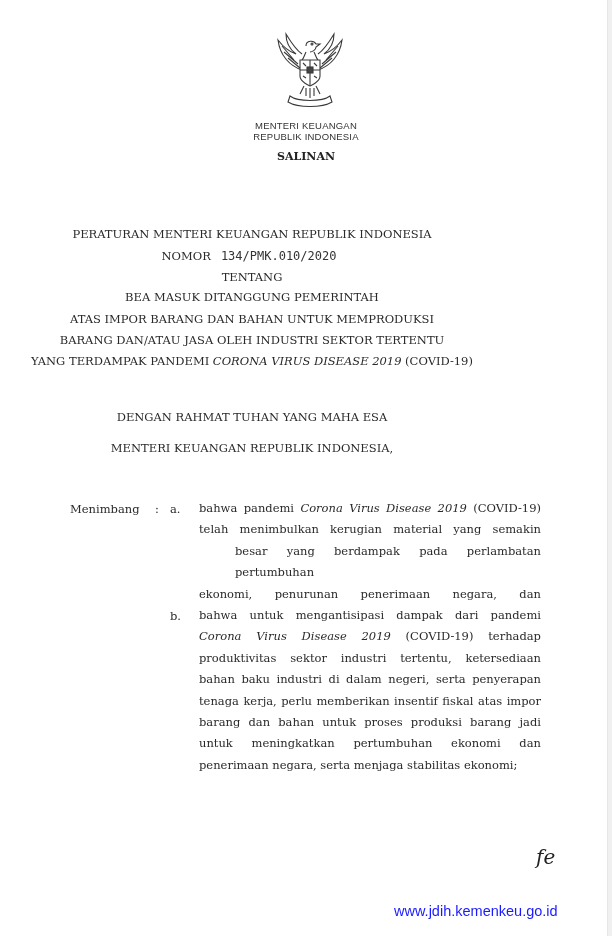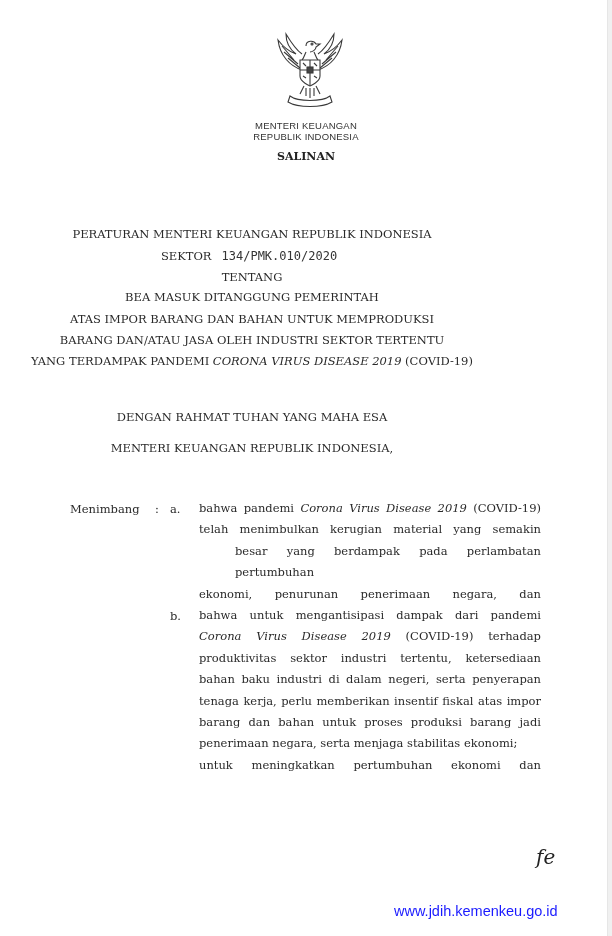--- a/index.html
+++ b/index.html
@@ -50,21 +50,21 @@
     <path d="M18 66 C26 72, 50 72, 58 66 L60 72 C50 78, 26 78, 16 72 Z" fill="#fff"></path>
   </g>
 </svg>
 
 <div class="ministry" style="top:120px;">MENTERI KEUANGAN</div>
 <div class="ministry" style="top:131px;">REPUBLIK INDONESIA</div>
 <div class="salinan">SALINAN</div>
 
 <div class="center-line" style="top:227px;">PERATURAN MENTERI KEUANGAN REPUBLIK INDONESIA</div>
 <div class="center-line" style="top:249px; left:-3px;">
-  <span>SEKTOR</span><span class="nomor-val">134/PMK.010/2020</span>
+  <span>NOMOR</span><span class="nomor-val">134/PMK.010/2020</span>
 </div>
 <div class="center-line" style="top:270px;">TENTANG</div>
 <div class="center-line" style="top:290px;">BEA MASUK DITANGGUNG PEMERINTAH</div>
 <div class="center-line" style="top:312px;">ATAS IMPOR BARANG DAN BAHAN UNTUK MEMPRODUKSI</div>
 <div class="center-line" style="top:333px;">BARANG DAN/ATAU JASA OLEH INDUSTRI SEKTOR TERTENTU</div>
 <div class="center-line" style="top:354px;">
   <span>YANG TERDAMPAK PANDEMI </span><i>CORONA VIRUS DISEASE 2019</i><span> (COVID-19)</span>
 </div>
 
 <div class="center-line" style="top:410px;">DENGAN RAHMAT TUHAN YANG MAHA ESA</div>
@@ -81,18 +81,18 @@
     <p style="text-align: justify; text-align-last: justify; margin-left: 36px;"><span>besar yang berdampak pada perlambatan pertumbuhan</span></p>
     <p style="text-align: justify; text-align-last: justify;"><span>ekonomi, penurunan penerimaan negara, dan</span></p>
   </div>
 <div class="para" id="para-b" style="top:605px;">
     <p style="text-align: justify; text-align-last: justify;"><span>bahwa untuk mengantisipasi dampak dari pandemi</span></p>
     <p style="text-align: justify; text-align-last: justify;"><i>Corona Virus Disease 2019</i><span> (COVID-19) terhadap</span></p>
     <p style="text-align: justify; text-align-last: justify;"><span>produktivitas sektor industri tertentu, ketersediaan</span></p>
     <p style="text-align: justify; text-align-last: justify;"><span>bahan baku industri di dalam negeri, serta penyerapan</span></p>
     <p style="text-align: justify; text-align-last: justify;"><span>tenaga kerja, perlu memberikan insentif fiskal atas impor</span></p>
     <p style="text-align: justify; text-align-last: justify;"><span>barang dan bahan untuk proses produksi barang jadi</span></p>
+    <p style="text-align: justify; text-align-last: justify;"><span>untuk meningkatkan pertumbuhan ekonomi dan</span></p>
     <p style="text-align: left; text-align-last: left;"><span>penerimaan negara, serta menjaga stabilitas ekonomi;</span></p>
-    <p style="text-align: justify; text-align-last: justify;"><span>untuk meningkatkan pertumbuhan ekonomi dan</span></p>
   </div>
 
 <div class="sig">fe</div>
 <a class="footer-link" href="#">www.jdih.kemenkeu.go.id</a>
 
 </body></html>

